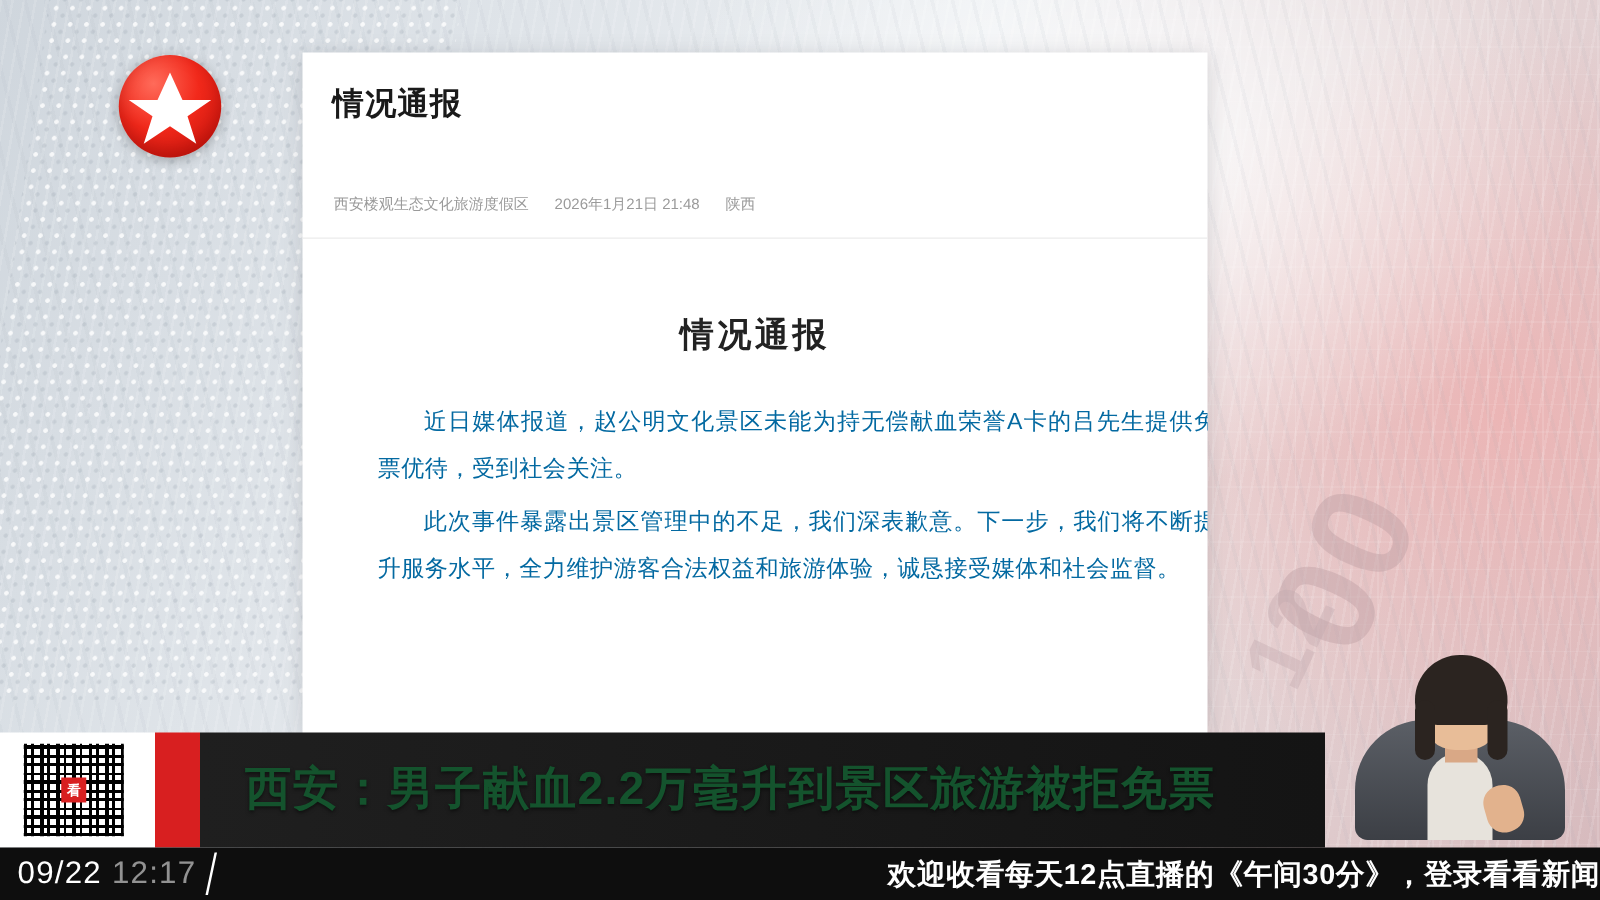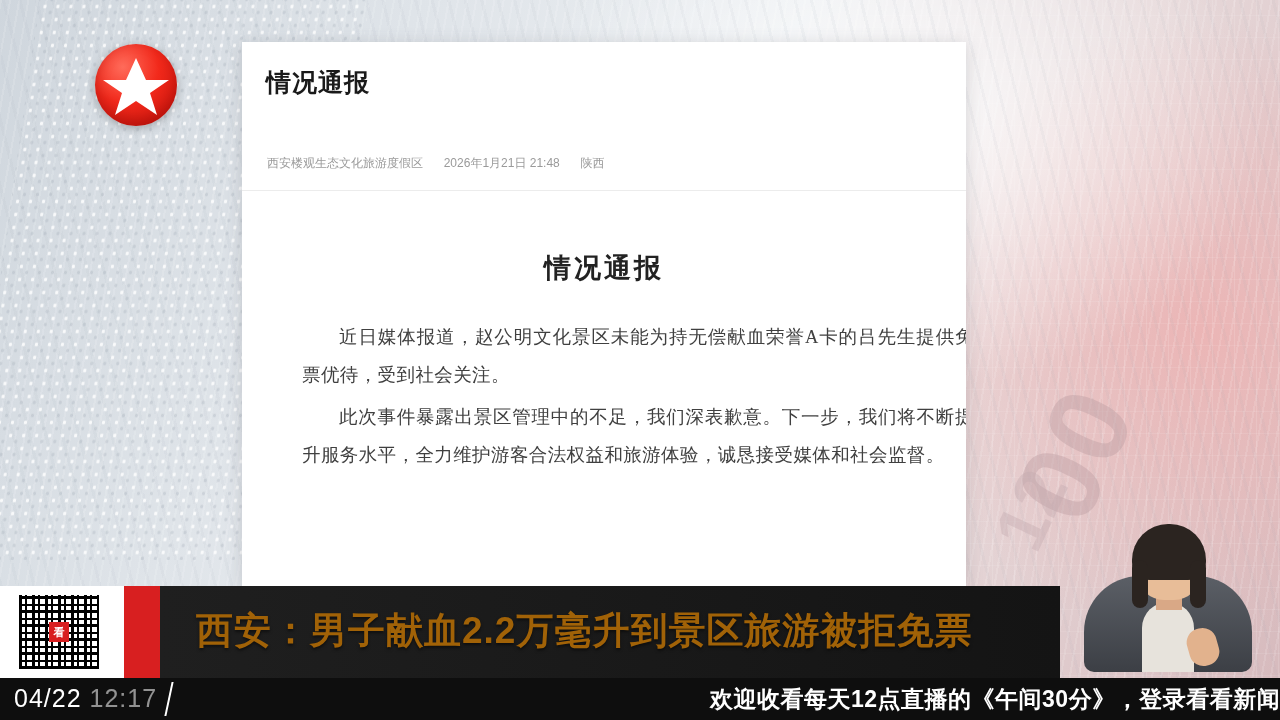--- a/index.html
+++ b/index.html
@@ -139,24 +139,23 @@
     color: #222;
     letter-spacing: 3px;
   }
   .doc-body {
     position: absolute;
     left: 60px;
     top: 276px;
     width: 672px;
     font-size: 18.5px;
     line-height: 38px;
-    color: #404040;
+    color: #0369a1;
     letter-spacing: 0.4px;
     text-align: justify;
-    font-family: Liberation Serif, serif;
   }
   .doc-body p { margin: 0 0 4px 0; text-indent: 2em; }
 
   
   .anchor {
     position: absolute;
     right: 24px;
     bottom: 48px;
     width: 180px;
     height: 170px;
@@ -267,21 +266,21 @@
     background: #d81f20;
     display: flex; align-items: center; justify-content: center;
     color: #fff; font-size: 11px; font-weight: bold;
   }
   .headline {
     position: absolute;
     left: 196px;
     top: 606px;
     font-size: 37px;
     font-weight: bold;
-    color: #a16207;
+    color: #14532d;
     letter-spacing: 1px;
     white-space: nowrap;
     text-shadow: 0 2px 3px rgba(0,0,0,0.5);
   }
 
   
   .ticker {
     position: absolute;
     left: 0;
     top: 678px;
@@ -372,19 +371,19 @@
 
   <div class="lower-band"></div>
   <div class="qr">
     <div class="qr-img"></div>
     <div class="qr-center">看</div>
   </div>
   <div class="headline">西安：男子献血2.2万毫升到景区旅游被拒免票</div>
 
   <div class="ticker"></div>
   <div class="clock">
-    <span>04/22</span>
+    <span>09/22</span>
     <span class="sec">12:17</span>
   </div>
   <div class="ticker-divider"></div>
   <div class="ticker-text">欢迎收看每天12点直播的《午间30分》，登录看看新闻客户端</div>
 
 </div>
 
 </body></html>

